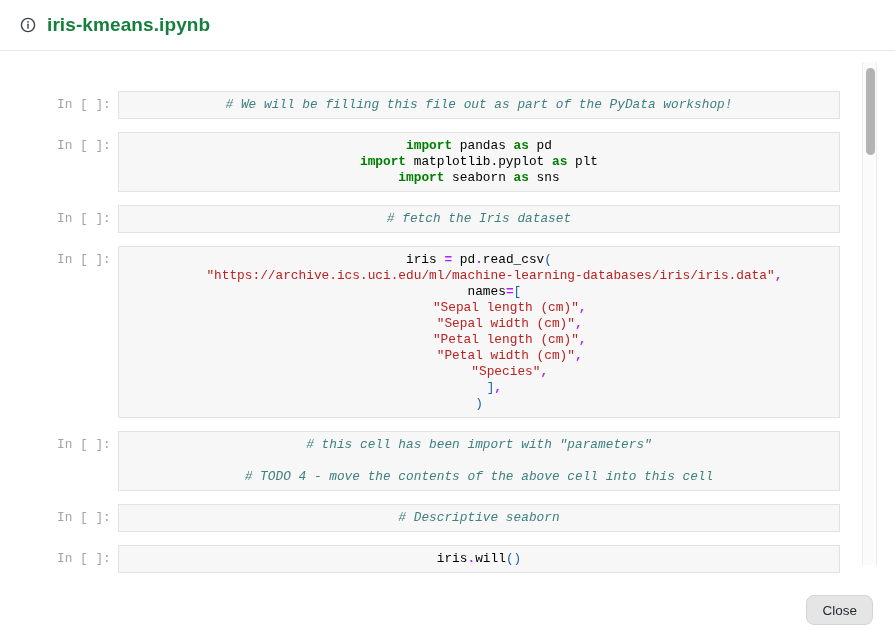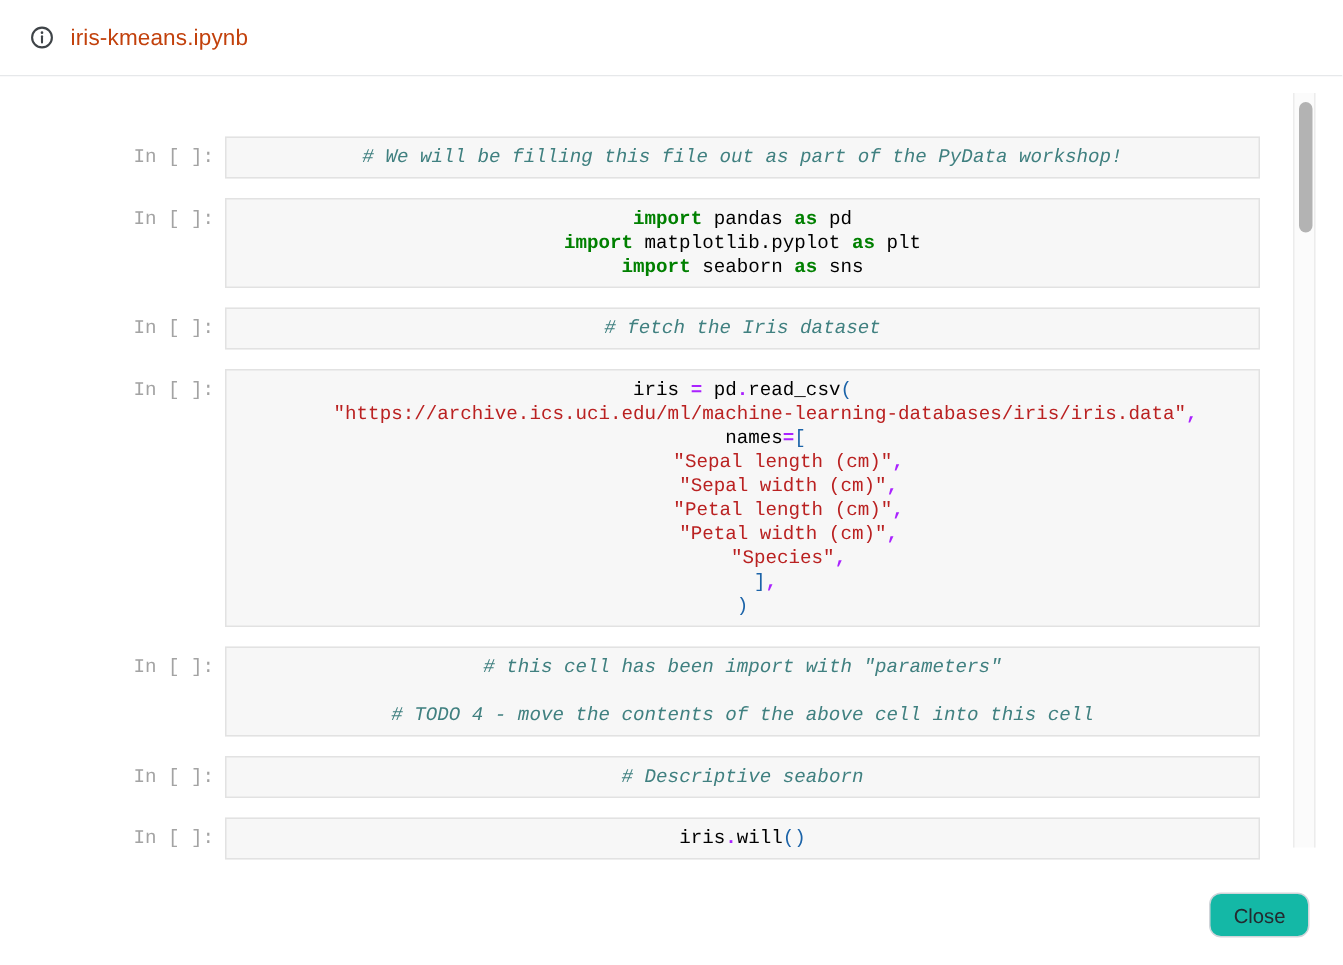--- a/index.html
+++ b/index.html
@@ -3,25 +3,25 @@
 <meta charset="utf-8">
 <style>
   * { margin: 0; padding: 0; box-sizing: border-box; }
   html, body { width: 895px; height: 643px; overflow: hidden; background: #ffffff;
     font-family: "Liberation Sans", sans-serif; }
 
   
   .header { height: 51px; display: flex; align-items: center; gap: 11px;
     padding: 0 20px; border-bottom: 1px solid #e6e8ea; background: #fff; }
   .info-icon { width: 16px; height: 16px; flex: 0 0 auto; color: #3f4448; }
-  .title { font-size: 15px; font-weight: 400; color: #c2410c; letter-spacing: .1px; }
+  .title { font-size: 19px; font-weight: 700; color: #15803d; letter-spacing: .1px; }
 
   
   .main { position: relative; height: 534px; background: #fff; }
-  .cells { padding-top: 40px; padding-left: 32px; }
+  .cells { padding-top: 40px; }
   .cell-row { display: flex; margin: 0 55px 13px 57px; }
   .prompt { width: 54px; flex: 0 0 auto; margin-right: 7px; padding-top: 6px;
     font-family: "Liberation Mono", monospace; font-size: 12.8px; line-height: 16px;
     color: var(--prompt, #a3a3a3); white-space: pre; }
   .code-box { flex: 1 1 auto; background: var(--cell-bg, #f7f7f7);
     border: 1px solid var(--cell-border, #e2e2e2); padding: 5px 7px; }
   .code-line { font-family: "Liberation Mono", monospace; font-size: 12.8px;
     line-height: 16px; white-space: pre; color: var(--text, #000); text-align: center; }
   .tok-k { color: var(--keyword, #008000); font-weight: bold; }
   .tok-s { color: var(--string, #BA2121); }
@@ -32,21 +32,21 @@
 
   
   .scrollbar-track { position: absolute; top: 11px; right: 18px; width: 15px;
     height: 503px; background: #fbfbfb; border-left: 1px solid #ececec;
     border-right: 1px solid #ececec; }
   .scrollbar-thumb { position: absolute; top: 6px; left: 3px; width: 9px;
     height: 87px; border-radius: 5px; background: #b3b3b3; }
 
   
   .close-btn { position: absolute; top: 595px; right: 22px; height: 30px;
-    padding: 0 15px; background: #14b8a6; border: 1px solid #d1d5da; border-radius: 8px;
+    padding: 0 15px; background: #e5e5e5; border: 1px solid #d1d5da; border-radius: 8px;
     font-family: "Liberation Sans", sans-serif; font-size: 13.5px; color: #24292f;
     cursor: pointer; }
 </style>
 </head>
 <body>
 
 <div class="header">
   <span class="info-icon">
     <svg viewBox="0 0 16 16" width="16" height="16" fill="none" stroke="currentColor" stroke-width="1.4">
       <circle cx="8" cy="8" r="6.6"></circle>

